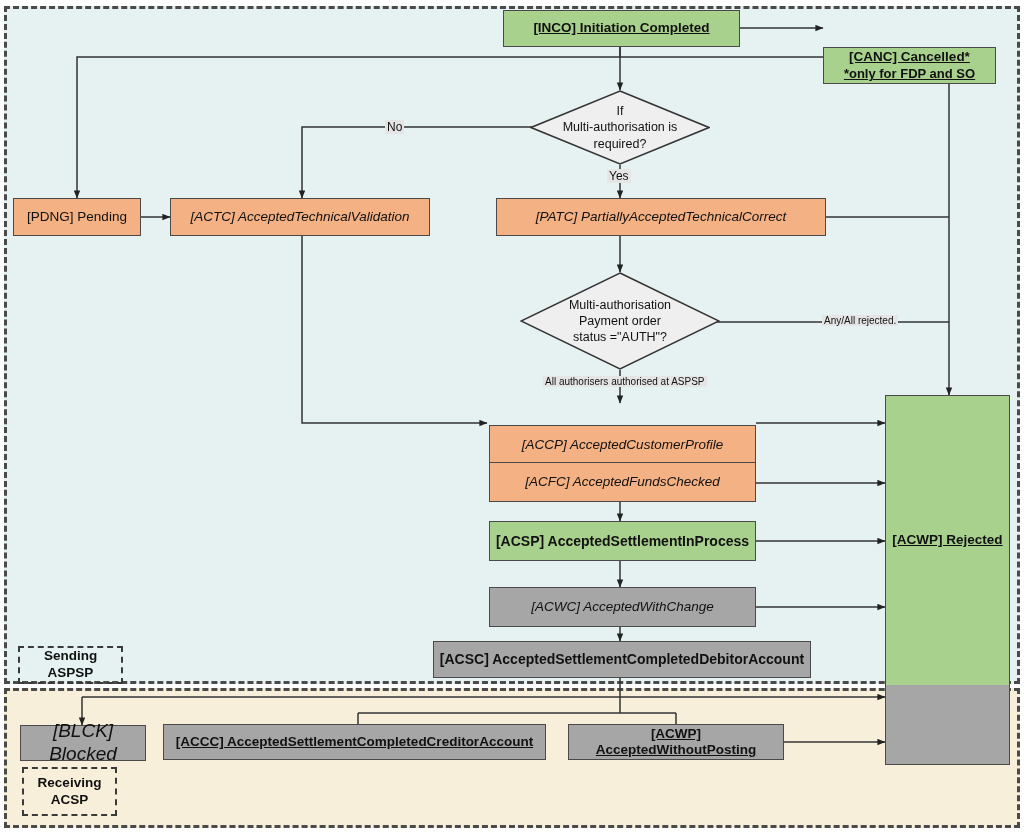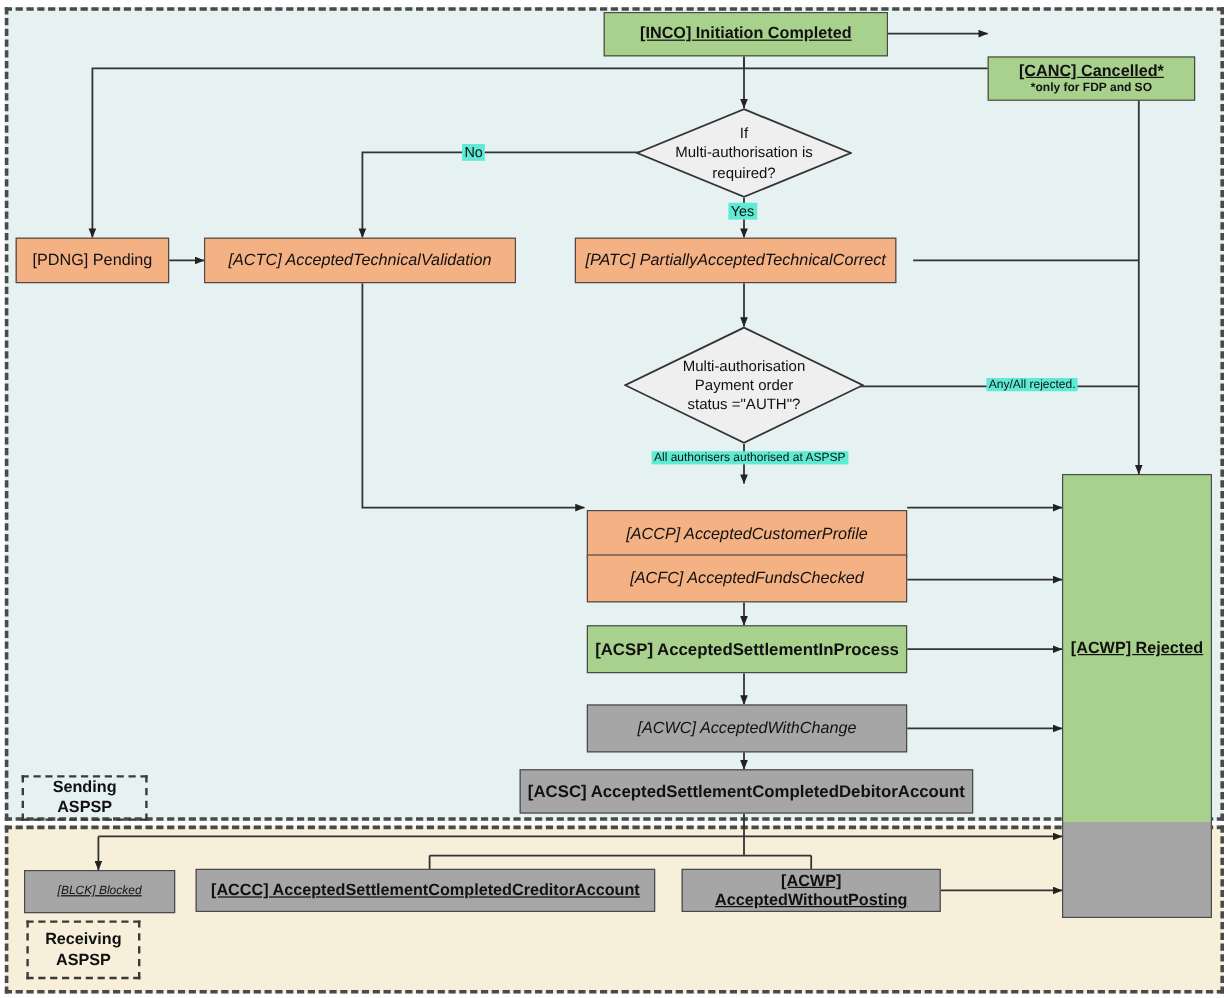--- a/index.html
+++ b/index.html
@@ -22,33 +22,33 @@
   .node{position:absolute;box-sizing:border-box;border:1.6px solid #4a4a4a;
     display:flex;flex-direction:column;justify-content:center;
     text-align:center;color:#111;line-height:1.2;padding:2px 4px;}
   .n-green{background:#a9d18e;}
   .n-orange{background:#f4b183;}
   .n-gray{background:#a6a6a6;}
 
   .t-bold{font-weight:bold;font-size:14px;}
   .t-bold-u{font-weight:bold;font-size:13.5px;text-decoration:underline;}
   .t-italic{font-style:italic;font-size:13.5px;}
-  .t-italic-u{font-style:italic;font-size:10px;text-decoration:underline;}
+  .t-italic-u{font-style:italic;font-size:19px;}
   .t-plain{font-size:13.5px;}
-  .t-sub{font-size:10px;font-weight:bold;margin-top:1px;}
+  .t-sub{font-size:13px;font-weight:bold;text-decoration:underline;margin-top:1px;}
 
   
   .diamond-wrap{position:absolute;}
   .diamond-wrap svg{position:absolute;left:0;top:0;}
   .diamond-text{position:absolute;left:0;top:0;width:100%;height:100%;
     display:flex;flex-direction:column;align-items:center;justify-content:center;
     text-align:center;font-size:12.5px;color:#111;line-height:1.3;pointer-events:none;}
 
   
-  .edge-label{position:absolute;background:#5eead4;font-size:12px;color:#111;
+  .edge-label{position:absolute;background:#e5e5e5;font-size:12px;color:#111;
     padding:0 2px;white-space:nowrap;}
   .edge-label.small{font-size:10px;}
 
   
   #wires{position:absolute;left:0;top:0;width:1024px;height:832px;pointer-events:none;}
 </style>
 </head>
 <body>
 
 <div id="canvas">
@@ -138,21 +138,21 @@
   <div class="edge-label" style="left:607px;top:169px;">Yes</div>
 
   <div class="node n-orange" style="left:13px;top:198px;width:128px;height:38px;">
     <span class="t-plain">[PDNG] Pending</span>
   </div>
 
   <div class="node n-orange" style="left:170px;top:198px;width:260px;height:38px;">
     <span class="t-italic">[ACTC] AcceptedTechnicalValidation</span>
   </div>
 
-  <div class="node n-orange" style="left:479px;top:198px;width:268px;height:38px;">
+  <div class="node n-orange" style="left:496px;top:198px;width:330px;height:38px;">
     <span class="t-italic">[PATC] PartiallyAcceptedTechnicalCorrect</span>
   </div>
 
   <div class="diamond-wrap" style="left:520px;top:272px;width:200px;height:98px;">
     <svg width="200" height="98" viewBox="0 0 200 98" xmlns="http://www.w3.org/2000/svg">
       <polygon points="100,1 199,49 100,97 1,49" fill="#efefef" stroke="#333" stroke-width="1.5"></polygon>
     </svg>
     <div class="diamond-text">
       <span>Multi-authorisation</span>
       <span>Payment order</span>
@@ -200,17 +200,17 @@
   <div class="node n-gray" style="left:568px;top:724px;width:216px;height:36px;">
     <span class="t-bold-u">[ACWP] AcceptedWithoutPosting</span>
   </div>
 
   <div class="lane-label lane-label-sending">
     <span>Sending ASPSP</span>
   </div>
   <div class="lane-label lane-label-receiving">
     <span>
       <span>Receiving</span><br>
-      <span>ASPSP</span>
+      <span>ACSP</span>
     </span>
   </div>
 
 </div>
 
 </body></html>

